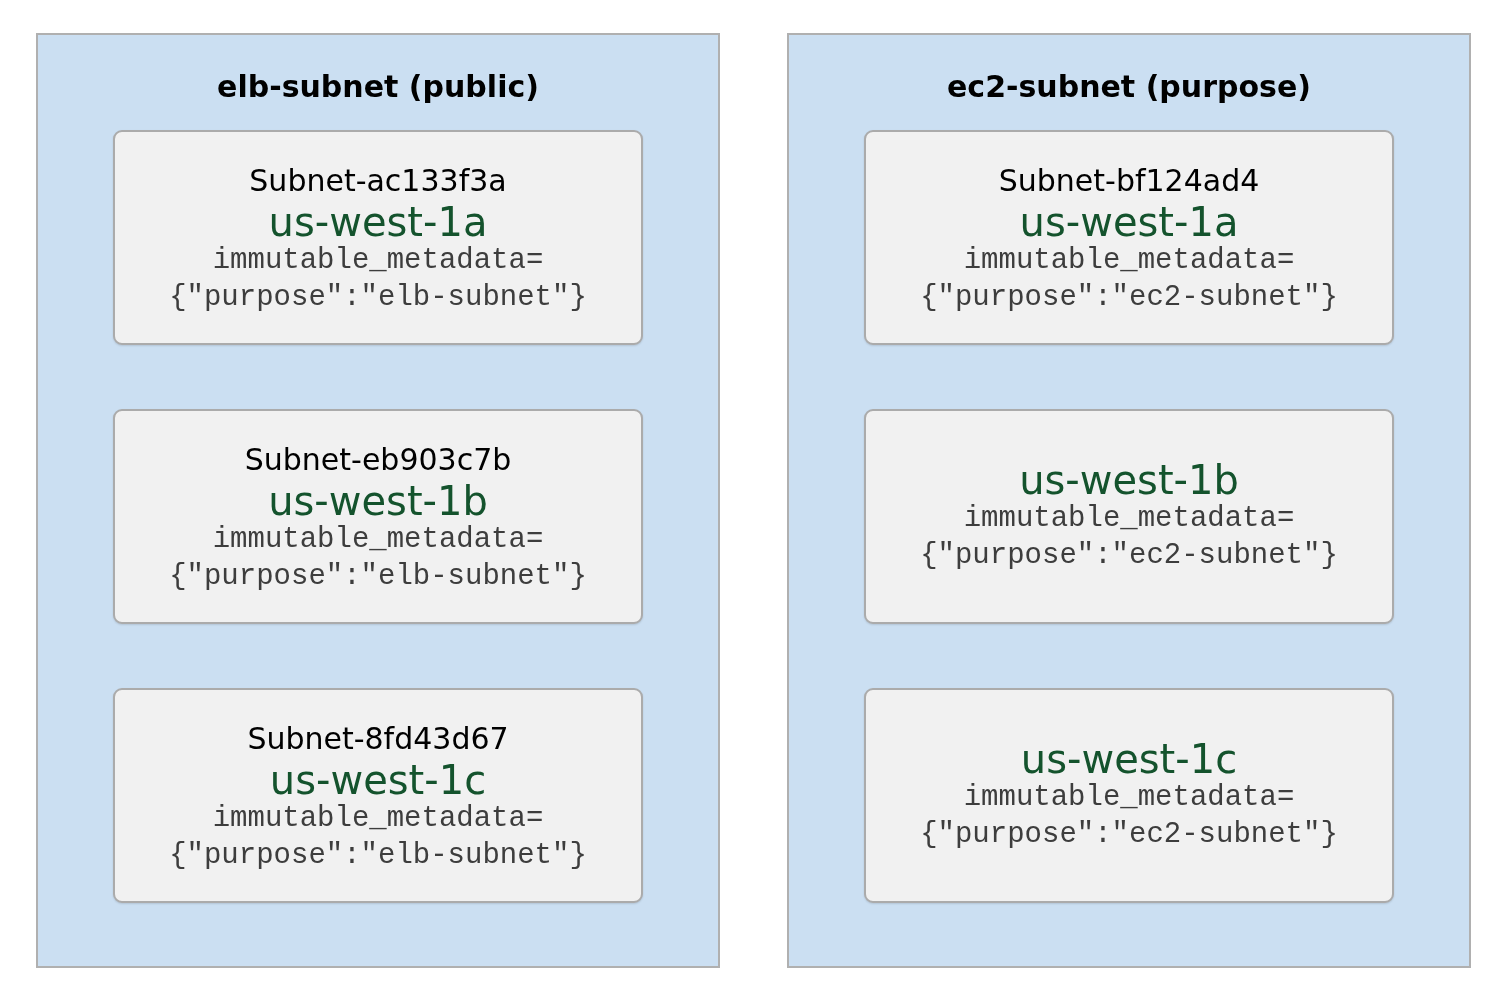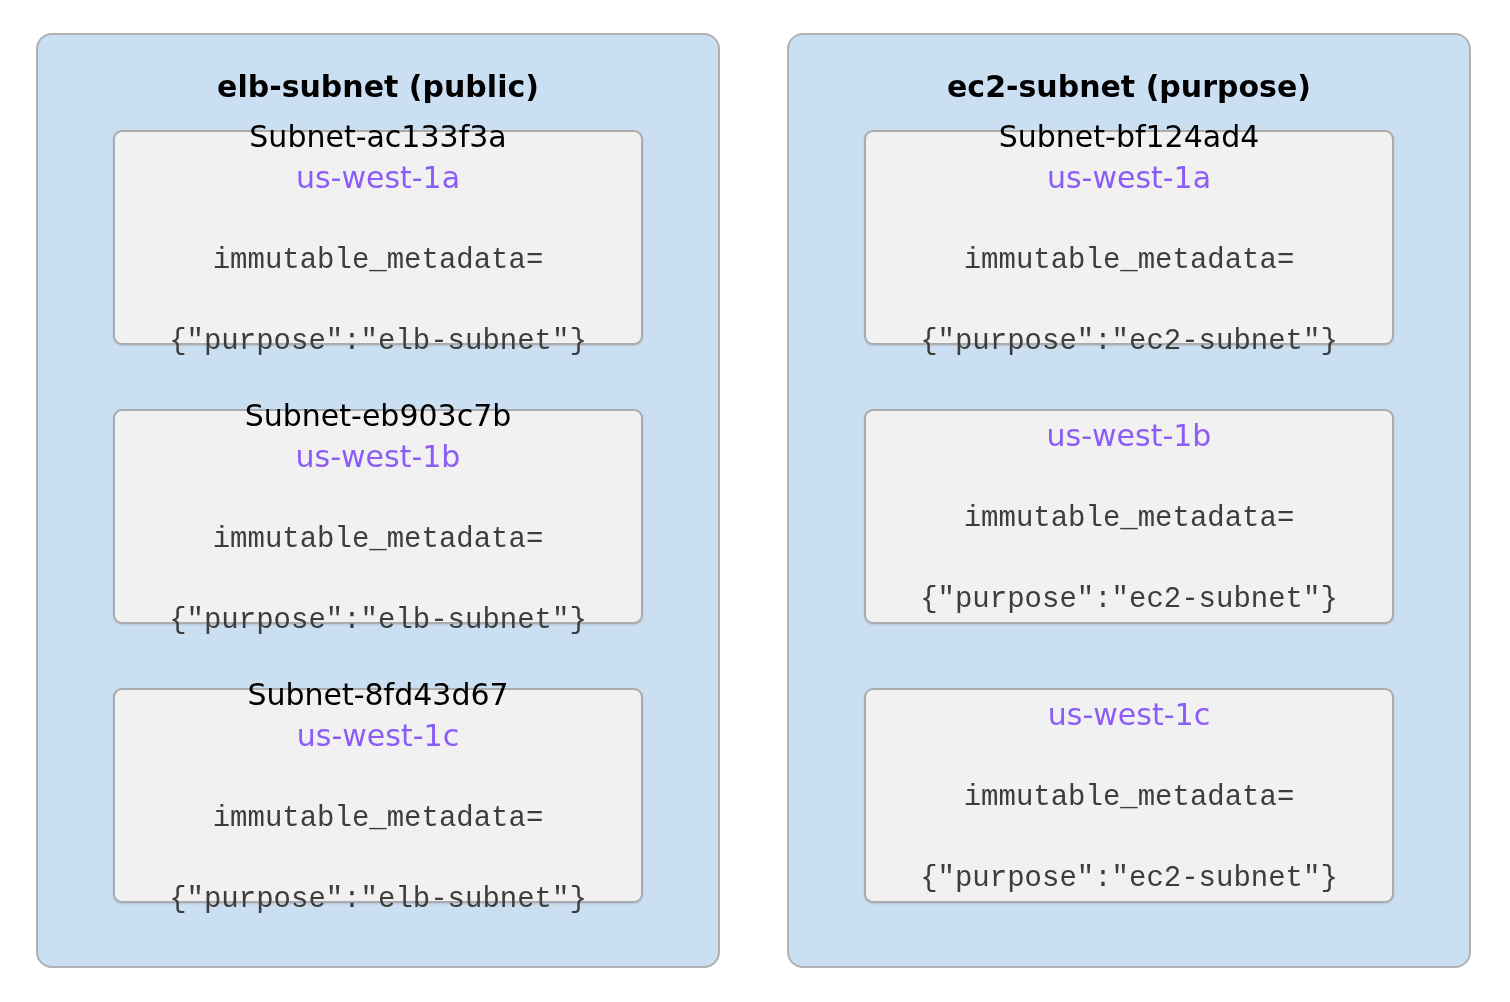--- a/index.html
+++ b/index.html
@@ -1,15 +1,15 @@
 <!DOCTYPE html>
 <html><head>
 <meta charset="utf-8">
 <style>
-  * { margin: 0; padding: 0; box-sizing: border-box; border-radius: 16px; }
+  * { margin: 0; padding: 0; box-sizing: border-box; }
   html, body {
     width: 1510px;
     height: 1002px;
     background: #ffffff;
     font-family: "DejaVu Sans", "Liberation Sans", sans-serif;
     overflow: hidden;
   }
   .canvas {
     width: 1510px;
     height: 1002px;
@@ -55,32 +55,31 @@
     align-items: center;
     text-align: center;
   }
   .card .subnet-name {
     font-size: 30px;
     font-weight: normal;
     color: #000000;
     line-height: 42px;
   }
   .card .subnet-zone {
-    font-size: 30px;
+    font-size: 40px;
     font-weight: normal;
-    color: #8b5cf6;
+    color: #14532d;
     line-height: 40px;
   }
   .card .subnet-meta {
     font-family: "Liberation Mono", "DejaVu Sans Mono", monospace;
     font-size: 29px;
     color: #3d3d3d;
     line-height: 37px;
     white-space: nowrap;
-    margin-top: 44px;
   }
 </style>
 </head>
 <body>
 
 <div class="canvas">
 
   <div class="panel">
     <div class="panel-title">elb-subnet (public)</div>
     <div class="cards">

